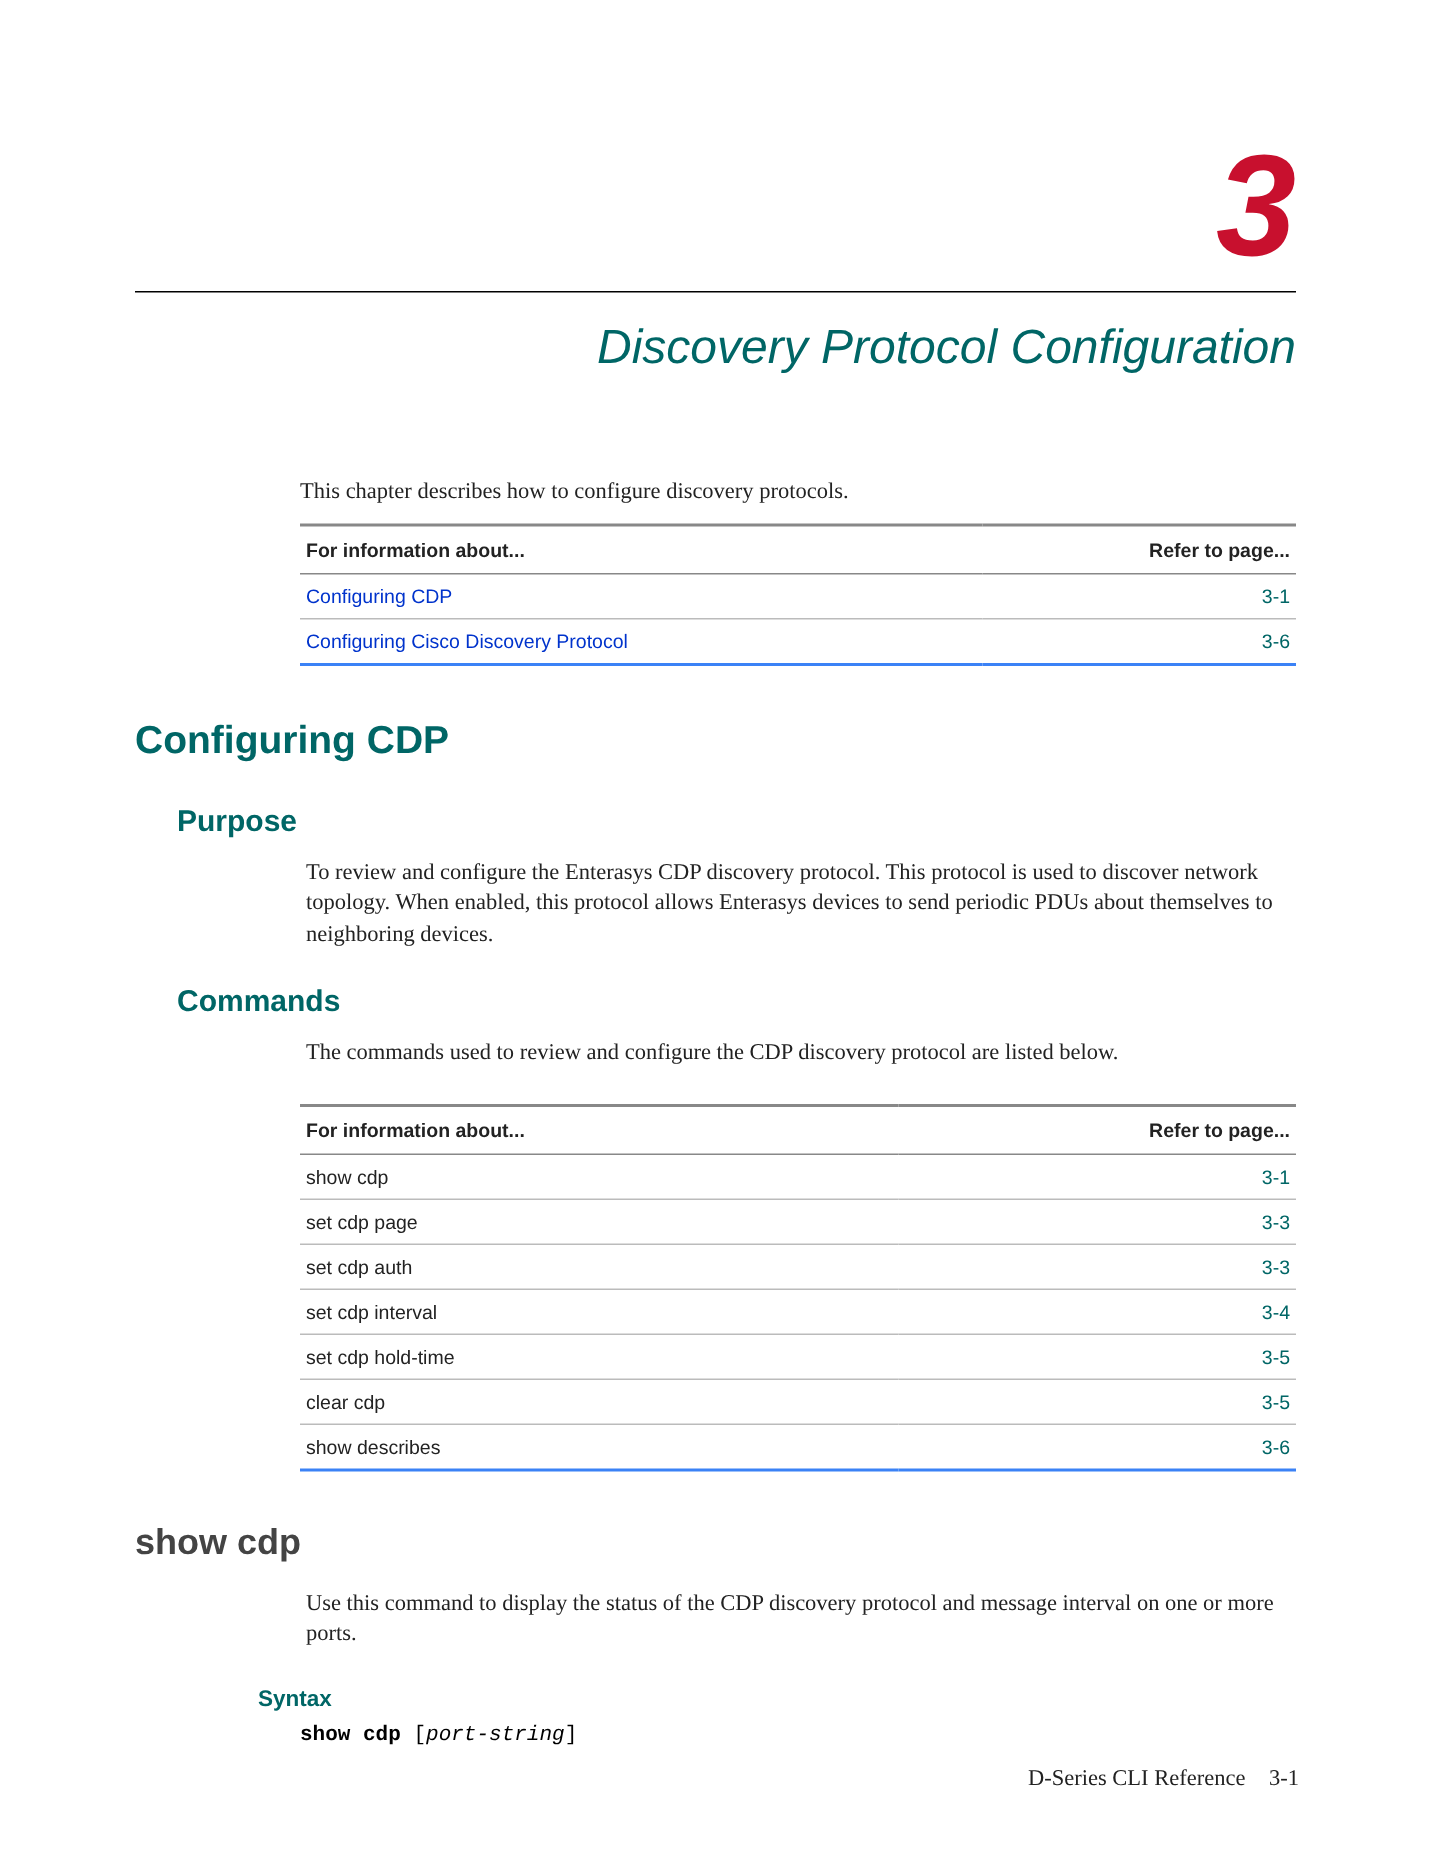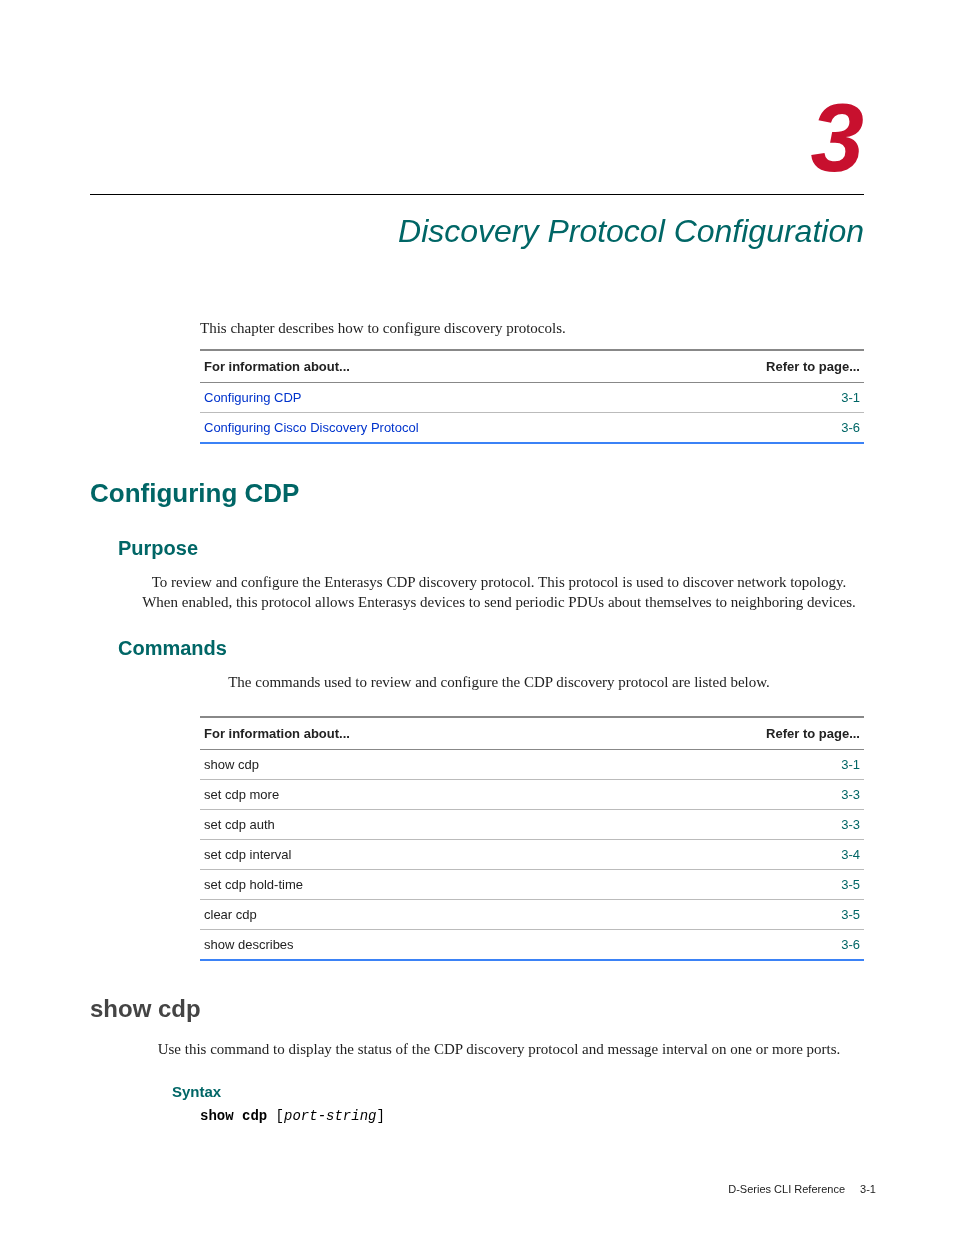--- a/index.html
+++ b/index.html
@@ -105,38 +105,37 @@
       font-family: Arial, Helvetica, sans-serif;
       font-size: 15px;
       font-weight: bold;
       color: #006666;
       margin-left: 82px;
       margin-bottom: 8px;
     }
     .body-text {
       font-size: 15px;
       color: #222;
-      margin-left: 44px;
+      margin-left: 114px;
       margin-bottom: 24px;
       line-height: 1.35;
-      text-align: center;
     }
     .syntax-line {
       font-family: 'Courier New', monospace;
       font-size: 14px;
       margin-left: 110px;
     }
     .syntax-cmd { font-weight: bold; }
     .syntax-param { font-style: italic; }
     .footer {
       position: absolute;
       bottom: 40px;
-      right: 78px;
-      font-family: Liberation Sans, sans-serif;
-      font-size: 11px;
+      right: 88px;
+      font-family: Liberation Serif, serif;
+      font-size: 15px;
       color: #222;
     }
     .footer-page { margin-left: 12px; }
   </style>
 </head>
 <body>
 
 <div class="chapter-number">3</div>
 <hr class="chapter-rule">
 <div class="chapter-title">Discovery Protocol Configuration</div>
@@ -176,21 +175,21 @@
       <th>For information about...</th>
       <th>Refer to page...</th>
     </tr>
   </thead>
   <tbody>
     <tr>
       <td>show cdp</td>
       <td><span class="page-ref">3-1</span></td>
     </tr>
     <tr>
-      <td>set cdp more</td>
+      <td>set cdp page</td>
       <td><span class="page-ref">3-3</span></td>
     </tr>
     <tr>
       <td>set cdp auth</td>
       <td><span class="page-ref">3-3</span></td>
     </tr>
     <tr>
       <td>set cdp interval</td>
       <td><span class="page-ref">3-4</span></td>
     </tr>

